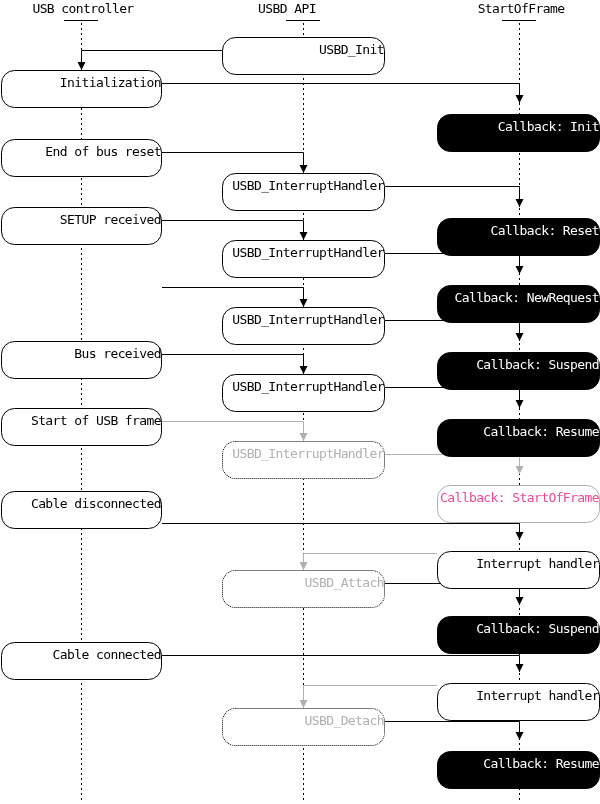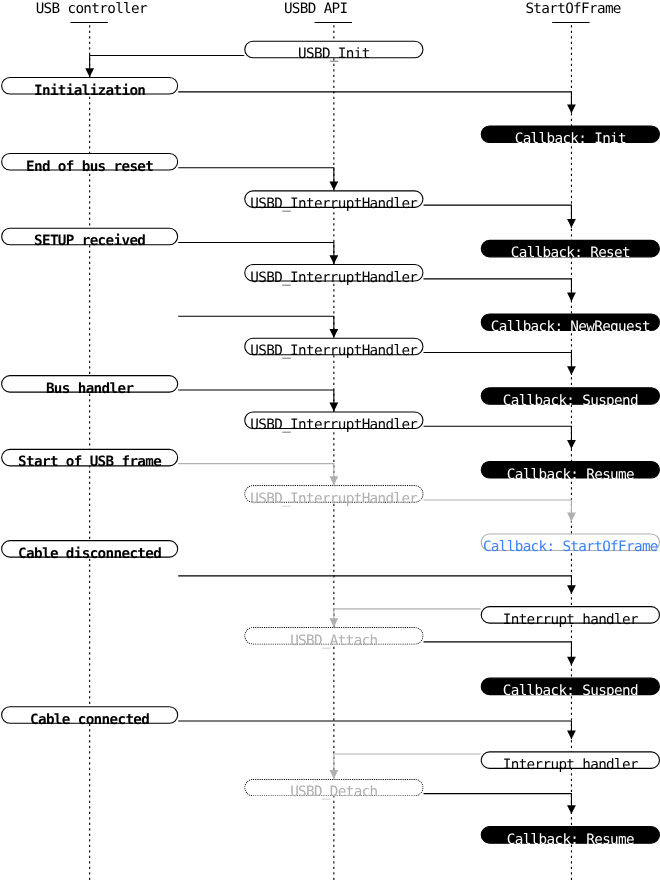--- a/index.html
+++ b/index.html
@@ -28,43 +28,43 @@
 
   .lane-header {
     position: absolute;
     top: 1px;
     transform: translateX(-50%);
     white-space: nowrap;
   }
   .node {
     position: absolute;
     box-sizing: border-box;
-    height: 16px;
+    height: 38px;
     border: 1px solid #000;
     border-radius: 13.5px;
     background: #ffffff;
-    text-align: center;
+    text-align: right;
     line-height: 24px;
     white-space: nowrap;
   }
-  .col-left  { left: 1px;   width: 161px; font-weight: bold; }
+  .col-left  { left: 1px;   width: 161px; }
   .col-mid   { left: 222px; width: 163px; }
   .col-right { left: 437px; width: 163px; margin-top: 11px; }
   .node.filled {
     background: #000000;
     color: #ffffff;
     border-color: #000000;
   }
   .node.ghost-dotted {
     border: 1px dotted #000;
     color: #b0b0b0;
   }
   .node.ghost-outline {
     border: 1px solid #b0b0b0;
-    color: #3b82f6;
+    color: #ec4899;
   }
 </style>
 </head>
 <body>
 
 <div id="canvas">
 
   <svg id="wires" viewBox="0 0 600 804" xmlns="http://www.w3.org/2000/svg">
 
     <line class="hline" x1="64" y1="20.5" x2="98" y2="20.5"></line>
@@ -156,21 +156,21 @@
   <div class="node col-mid" style="top:37px">USBD_Init</div>
   <div class="node col-left" style="top:70px">Initialization</div>
   <div class="node col-right filled" style="top:103px">Callback: Init</div>
   <div class="node col-left" style="top:139px">End of bus reset</div>
   <div class="node col-mid" style="top:173px">USBD_InterruptHandler</div>
   <div class="node col-right filled" style="top:207px">Callback: Reset</div>
   <div class="node col-left" style="top:207px">SETUP received</div>
   <div class="node col-mid" style="top:240px">USBD_InterruptHandler</div>
   <div class="node col-right filled" style="top:274px">Callback: NewRequest</div>
   <div class="node col-mid" style="top:307px">USBD_InterruptHandler</div>
-  <div class="node col-left" style="top:341px">Bus handler</div>
+  <div class="node col-left" style="top:341px">Bus received</div>
   <div class="node col-right filled" style="top:341px">Callback: Suspend</div>
   <div class="node col-mid" style="top:374px">USBD_InterruptHandler</div>
   <div class="node col-left" style="top:408px">Start of USB frame</div>
   <div class="node col-right filled" style="top:408px">Callback: Resume</div>
   <div class="node col-mid ghost-dotted" style="top:441px">USBD_InterruptHandler</div>
   <div class="node col-right ghost-outline" style="top:474px">Callback: StartOfFrame</div>
   <div class="node col-left" style="top:491px">Cable disconnected</div>
   <div class="node col-right" style="top:540px">Interrupt handler</div>
   <div class="node col-mid ghost-dotted" style="top:570px">USBD_Attach</div>
   <div class="node col-right filled" style="top:605px">Callback: Suspend</div>

